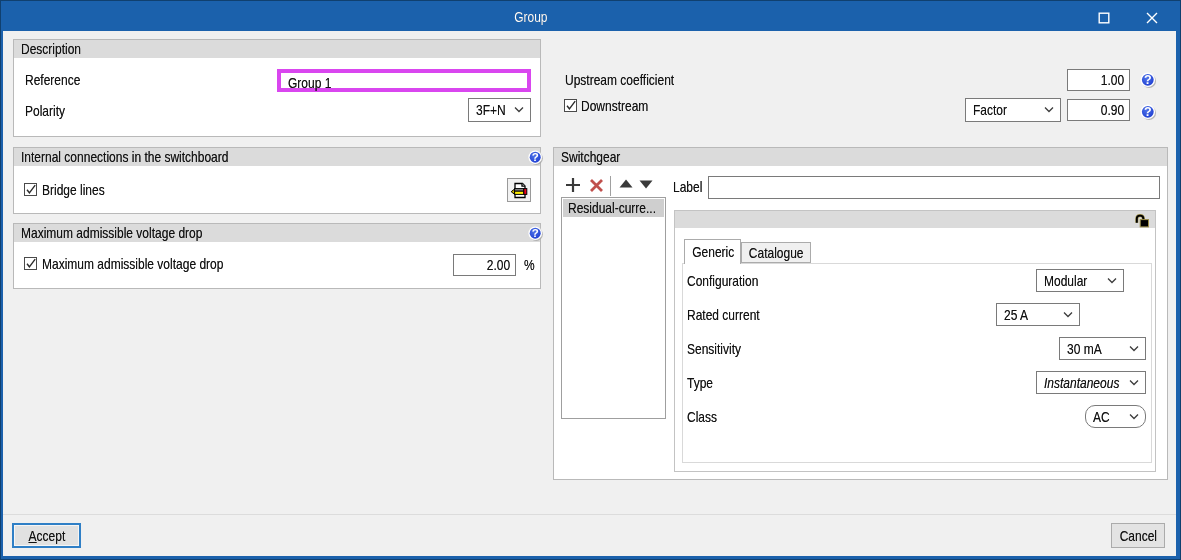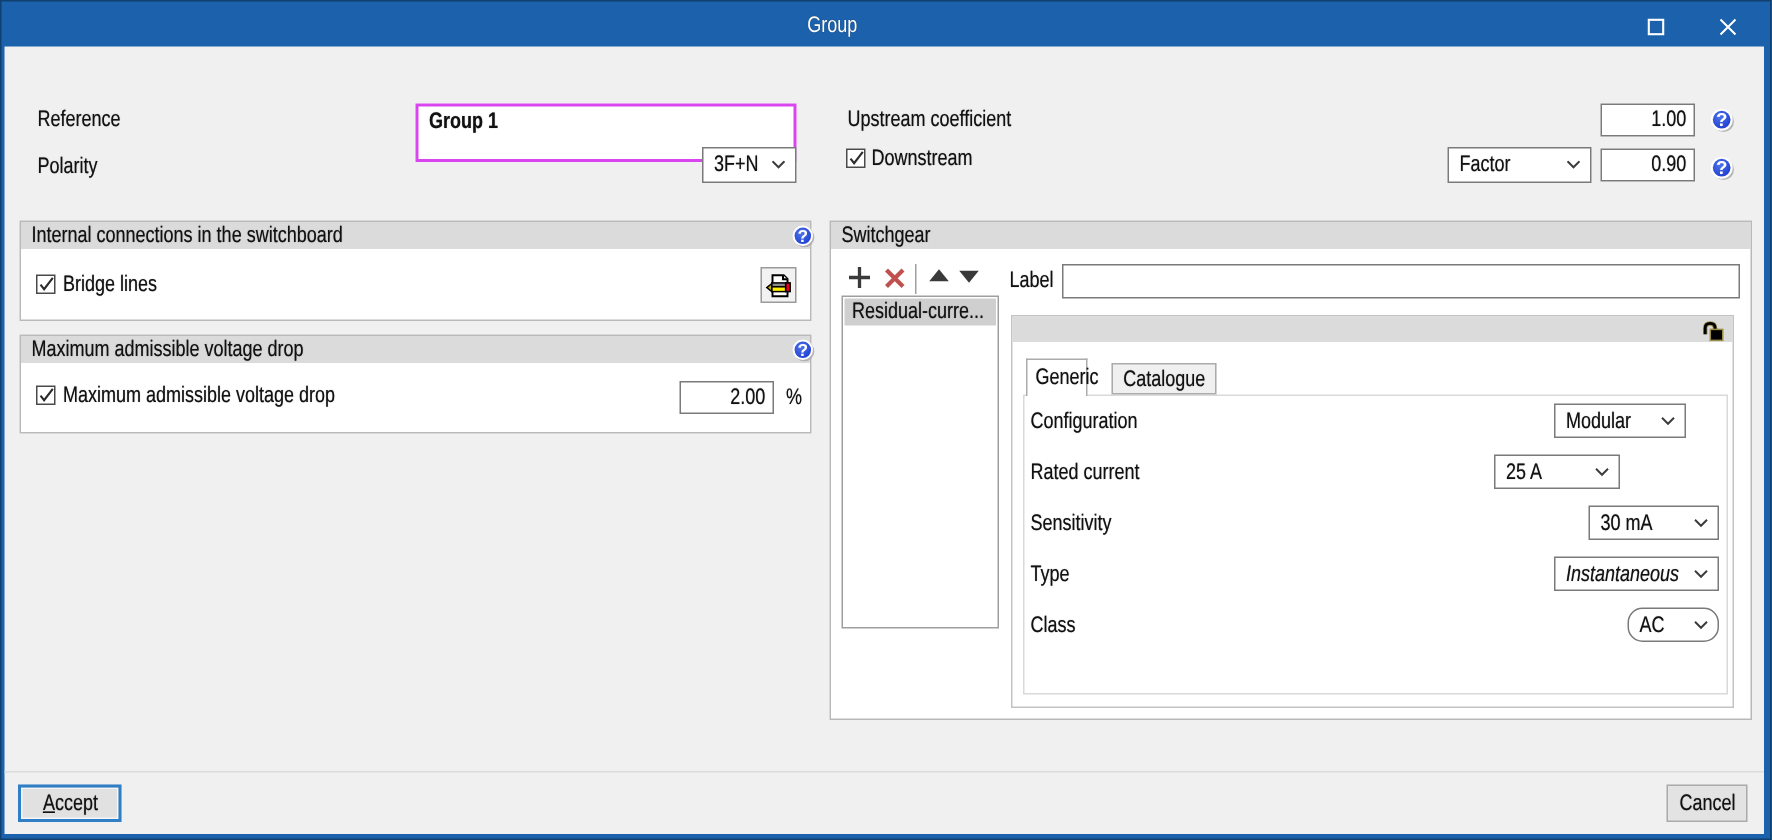--- a/index.html
+++ b/index.html
@@ -28,32 +28,35 @@
 .txt.num { text-align:right; }
 .sel { position:absolute; background:#fff; border:1px solid #7a7a7a; }
 .sel .s { position:absolute; left:7px; top:0; height:100%; line-height:22px; }
 .sel svg.chev { position:absolute; right:6px; top:50%; margin-top:-3px; }
 .cb { position:absolute; width:13px; height:13px; background:#fff; border:1px solid #4a4a4a; }
 .titletxt { position:absolute; top:0; height:31px; line-height:34px; color:#fff; }
 </style>
 </head>
 <body>
 
-<div class="titletxt" style="left:510px; width:66px; text-align:right;"><span class="sc">Group</span></div>
+<div class="titletxt" style="left:510px; width:66px; text-align:left;"><span class="sc">Group</span></div>
 <svg class="abs" style="left:1095px; top:9px;" width="18" height="18" viewBox="0 0 18 18">
   <rect x="4.2" y="4.2" width="9.6" height="9.6" fill="none" stroke="#fff" stroke-width="1.4"></rect>
 </svg>
 <svg class="abs" style="left:1143px; top:9px;" width="18" height="18" viewBox="0 0 18 18">
   <path d="M4 4 L14 14 M14 4 L4 14" stroke="#fff" stroke-width="1.4" fill="none"></path>
 </svg>
 
 <div class="content">
 
+<div class="group" style="left:10px; top:8px; width:528px; height:98px;">
+  <div class="ghead"><span class="s">Description</span></div>
+</div>
 <div class="lbl" style="left:22px; top:40px;"><span class="s">Reference</span></div>
-<div class="txt" style="left:274px; top:38px; width:254px; height:39px; border:2px solid #d946ef; line-height:19px;font-weight:bold;"><span class="s" style="margin-left:7px;">Group 1</span></div>
+<div class="txt" style="left:274px; top:38px; width:254px; height:23px; border:4px solid #d946ef; line-height:19px;"><span class="s" style="margin-left:7px;">Group 1</span></div>
 <div class="lbl" style="left:22px; top:71px;"><span class="s">Polarity</span></div>
 <div class="sel" style="left:465px; top:67px; width:63px; height:24px;">
   <span class="s">3F+N</span>
   <svg class="chev" width="10" height="6" viewBox="0 0 10 6">
         <path d="M1 0.5 L5 4.5 L9 0.5" stroke="#3c3c3c" stroke-width="1.3" fill="none"></path>
       </svg>
 </div>
 
 <div class="group" style="left:10px; top:116px; width:528px; height:67px;padding-left:28px;">
   <div class="ghead"><span class="s">Internal connections in the switchboard</span></div>
@@ -181,21 +184,21 @@
 
   <svg class="abs" style="left:459px; top:2px;" width="17" height="16" viewBox="0 0 17 16">
     <path d="M2.8 9.8 V5.8 Q2.8 2.6 6.1 2.6 Q9.4 2.6 9.4 5.8 V6.6" fill="none" stroke="#9b8d48" stroke-width="3"></path>
     <path d="M2.8 9.8 V5.8 Q2.8 2.6 6.1 2.6 Q9.4 2.6 9.4 5.8 V6.6" fill="none" stroke="#000" stroke-width="1.9"></path>
     <rect x="6.2" y="6.6" width="8.3" height="7.3" fill="#000" stroke="#9b8d48" stroke-width="1"></rect>
   </svg>
 
   <div class="abs" style="left:7px; top:52px; width:470px; height:200px; border:1px solid #d9d9d9; background:#fff;"></div>
 
   <div class="abs" style="left:66px; top:31px; width:70px; height:21px; background:#f0f0f0; border:1px solid #ababab; text-align:center; line-height:20px;"><span class="sc">Catalogue</span></div>
-  <div class="abs" style="left:9px; top:28px; width:41px; height:25px; background:#fff; border:1px solid #ababab; border-bottom:0; text-align:center; line-height:24px;"><span class="sc">Generic</span></div>
+  <div class="abs" style="left:9px; top:28px; width:57px; height:25px; background:#fff; border:1px solid #ababab; border-bottom:0; text-align:right; line-height:24px;"><span class="sc">Generic</span></div>
 </div>
 
 <div class="lbl" style="left:684px; top:241px;"><span class="s">Configuration</span></div>
 <div class="sel" style="left:1033px; top:238px; width:88px; height:23px;">
   <span class="s" style="line-height:21px;">Modular</span>
   <svg class="chev" width="10" height="6" viewBox="0 0 10 6">
         <path d="M1 0.5 L5 4.5 L9 0.5" stroke="#3c3c3c" stroke-width="1.3" fill="none"></path>
       </svg>
 </div>
 <div class="lbl" style="left:684px; top:275px;"><span class="s">Rated current</span></div>

